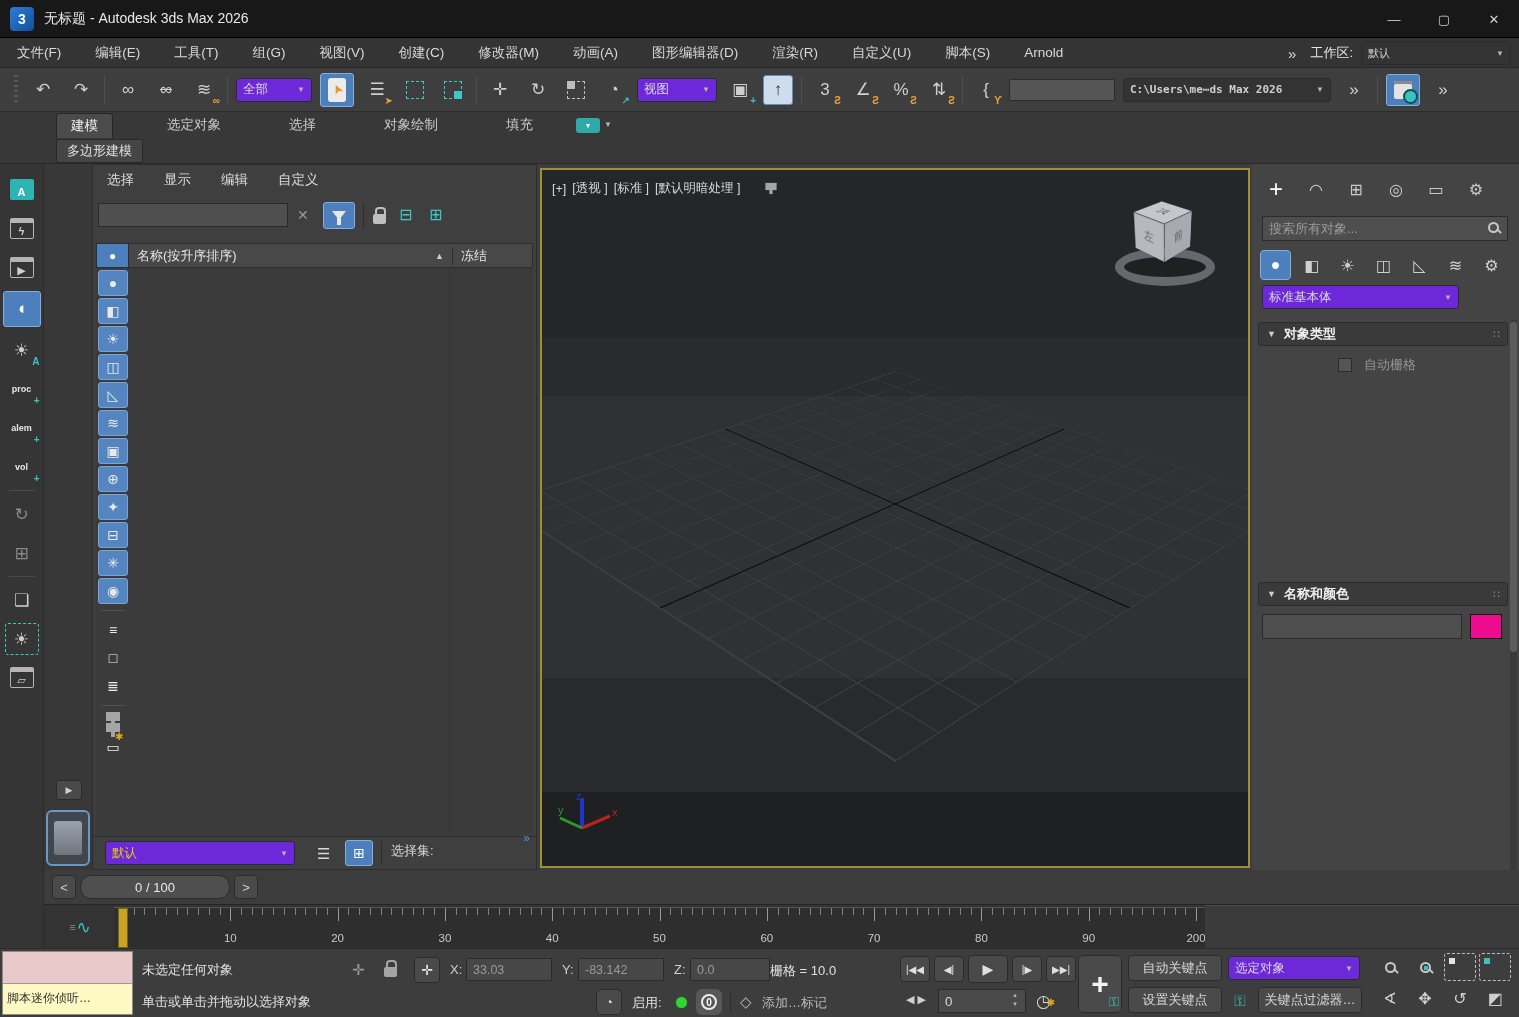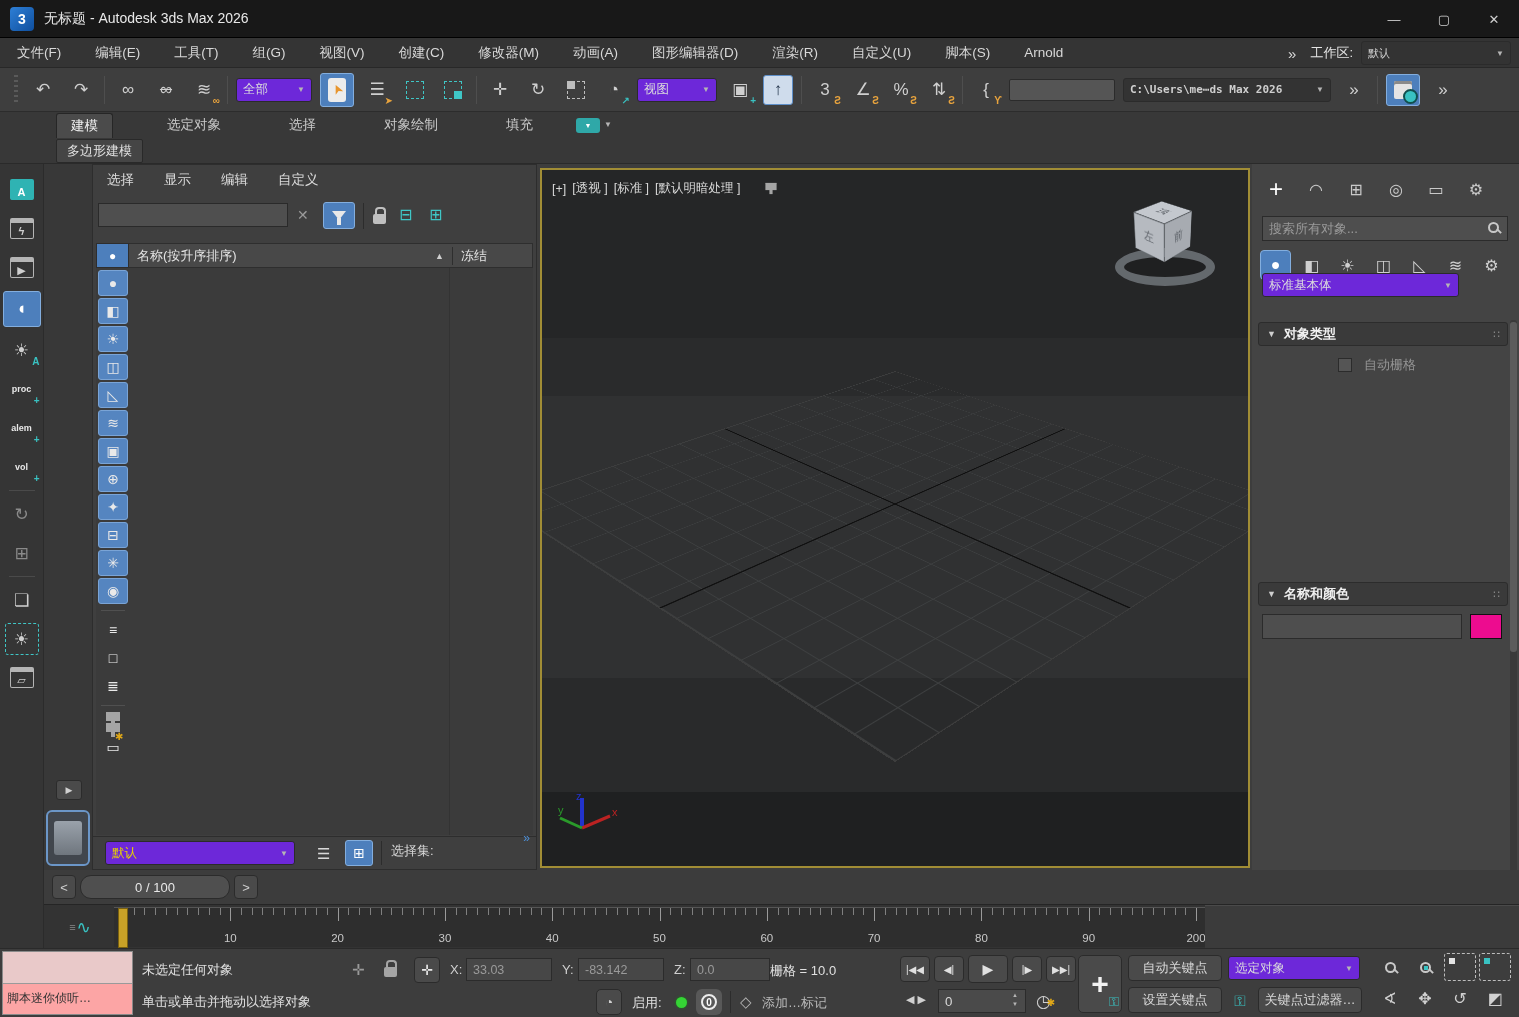--- a/index.html
+++ b/index.html
@@ -168,21 +168,21 @@
   #cp-tabs{position:absolute;left:8px;top:10px;display:flex;gap:8px}
   #cp-tabs .ic{width:32px;height:30px;font-size:16px;color:#c9c9c9}
   #cp-tabs .ic.on{background:none;border:none;color:#fff;font-size:24px;font-weight:bold}
   #cp-search{position:absolute;left:10px;top:52px;width:246px;height:25px;background:#4e4e4e;border:1px solid #2b2b2b;color:#eee;padding:0 24px 0 6px;font-size:13px}
   .magic{display:inline-block;width:11px;height:11px;border:2px solid #c9c9c9;border-radius:50%;position:relative}
   .magic::after{content:'';position:absolute;width:6px;height:2px;background:#c9c9c9;transform:rotate(45deg);right:-5px;bottom:-1px}
   #cp-search-ic{position:absolute;left:236px;top:58px}
   #cp-cats{position:absolute;left:8px;top:86px;display:flex;gap:5px}
   #cp-cats .ic{width:31px;height:30px;font-size:16px}
   #cp-cats .ic.on{background:#4d7fbc;border:1px solid #83aede;border-radius:4px}
-  #cp-dd{position:absolute;left:10px;top:109px;width:197px}
+  #cp-dd{position:absolute;left:10px;top:121px;width:197px}
   .rollout{position:absolute;left:6px;width:250px;height:24px;background:#3a3a3a;border:1px solid #2c2c2c;border-radius:3px;
       display:flex;align-items:center;padding:0 8px;gap:8px}
   .rollout .arr{font-size:9px;color:#cfcfcf}
   .rollout .ttl{font-weight:bold;color:#f0f0f0;font-size:13px}
   .rollout .grip{margin-left:auto;color:#8a8a8a;font-size:11px;letter-spacing:-1px}
   #ro-objtype{top:158px}
   #cp-autogrid{position:absolute;left:86px;top:192px;display:flex;align-items:center;gap:12px;color:#949494}
   #cp-autogrid .cb{width:14px;height:14px;background:#555;border:1px solid #2b2b2b}
   #objgrid{position:absolute;left:10px;top:220px;width:246px;display:grid;grid-template-columns:1fr 1fr;gap:6px}
   #objgrid .button{height:26px;background:linear-gradient(180deg,#5a5a5a,#4e4e4e);border:1px solid #303030;border-radius:4px;
@@ -208,21 +208,21 @@
   .tick{position:absolute;top:0;width:1px;height:7px;background:#808080}
   .tick.mj{height:13px;background:#9a9a9a}
   .tlab{position:absolute;bottom:3px;transform:translateX(-50%);color:#c9c9c9;font-size:11.5px}
   #tb-marker{position:absolute;left:4px;top:0;width:10px;height:40px;background:#c9a227;border:1px solid #7a6110;z-index:3}
   #tb-after{position:absolute;left:1161px;right:0;top:0;height:44px;background:#3b3b3b;border-top:1px solid #4a4a4a}
 
   
   #statusbar{position:absolute;left:0;top:948px;width:100%;height:69px;background:#3d3d3d;border-top:1px solid #2a2a2a}
   #listener{position:absolute;left:2px;top:2px;width:131px;height:64px;border:1px solid #8a8a8a}
   #listener .pink{height:32px;background:#e9c9c9;border-bottom:1px solid #9a9a9a}
-  #listener .white{height:30px;background:#fca5a5;color:#333;font-size:12px;padding:6px 4px 0 4px;white-space:nowrap;overflow:hidden}
+  #listener .white{height:30px;background:#fef9c3;color:#333;font-size:12px;padding:6px 4px 0 4px;white-space:nowrap;overflow:hidden}
   #sb-sel{position:absolute;left:142px;top:12px;color:#e0e0e0}
   #sb-prompt{position:absolute;left:142px;top:44px;color:#e0e0e0}
   #sb-gizmo{position:absolute;left:352px;top:12px;color:#9a9a9a;font-size:15px}
   #sb-lock{position:absolute;left:384px;top:16px;opacity:.8}
   #sb-coordbtn{position:absolute;left:414px;top:8px;width:26px;height:26px;background:#4a4a4a;border:1px solid #2b2b2b;border-radius:4px;
       color:#e8e8e8;display:flex;align-items:center;justify-content:center;font-size:14px}
   .coordlab{position:absolute;top:13px;color:#cfcfcf;font-size:13px}
   .coordfld{position:absolute;top:9px;width:86px;height:23px;background:#474747;border:1px solid #2b2b2b;color:#9a9a9a;font-size:12.5px;padding:0 6px}
   #sb-grid{position:absolute;left:770px;top:13px;color:#e0e0e0}
   #sb-shield{position:absolute;left:596px;top:40px;width:26px;height:26px;background:#4a4a4a;border:1px solid #2b2b2b;border-radius:5px;

